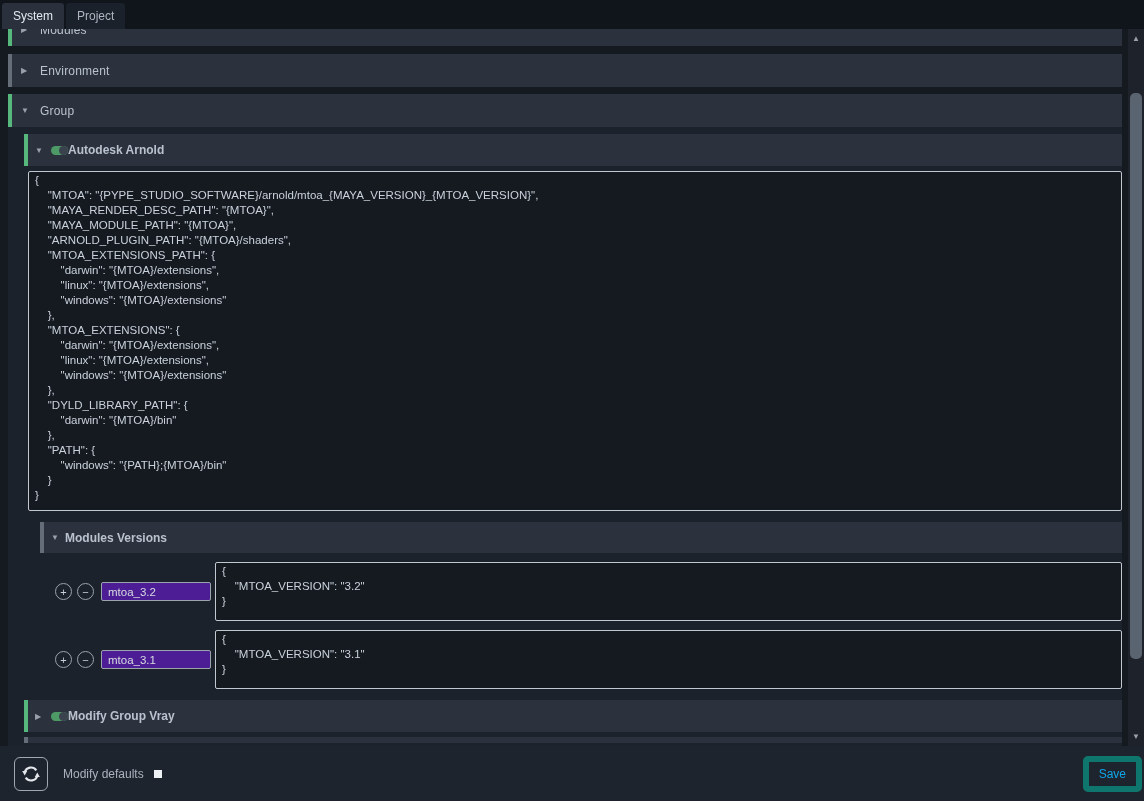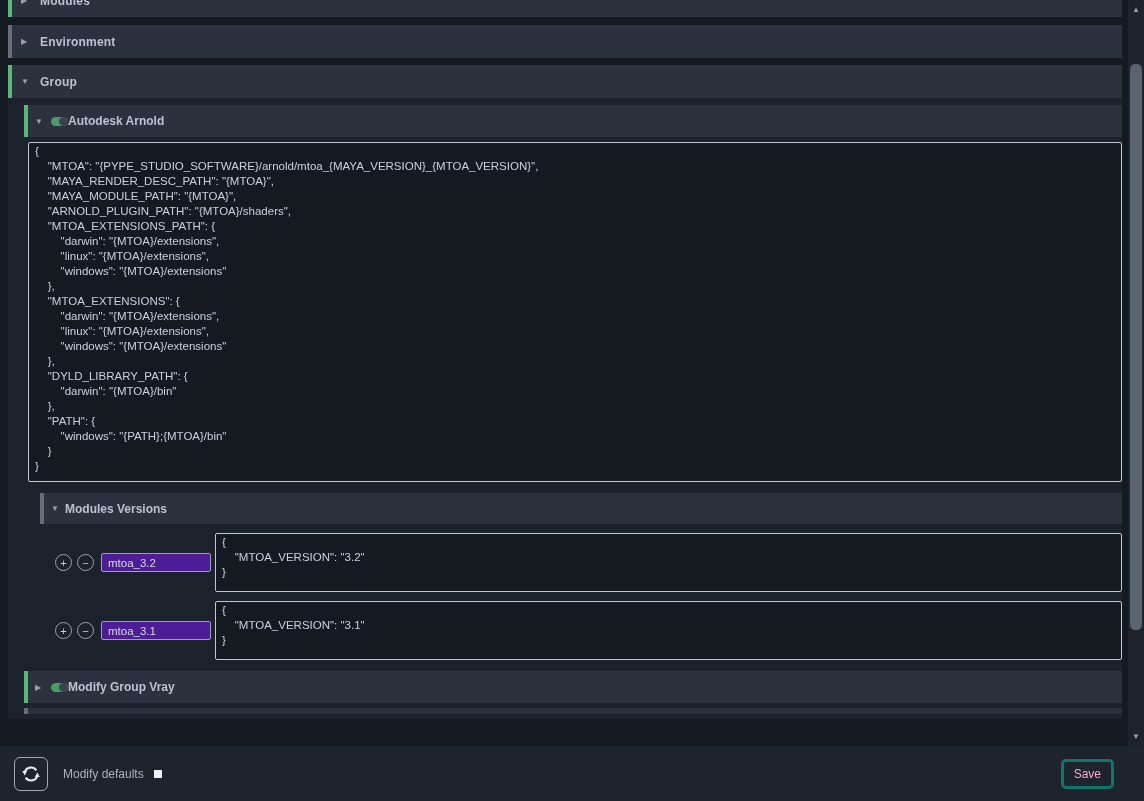--- a/index.html
+++ b/index.html
@@ -24,21 +24,21 @@
   .main { flex:1; display:flex; min-height:0; }
   .scroll { flex:1; background:#151a21; overflow:hidden; position:relative; }
 
   .sec { margin:0 6px 0 8px; }
   .sec-header {
     height:33px; background:#2b323d; border-left:4px solid #656d79;
     display:flex; align-items:center; padding-left:9px;
   }
   .sec-header.green { border-left-color:#56b87c; }
   .arrow { font-size:8px; color:#99a1ad; width:14px; flex:none; }
-  .sec-title { font-size:12px; font-weight:bold; color:#b9c2ce; margin-left:5px; letter-spacing:.2px; }
+  .sec-title { font-size:12px; font-weight:normal; color:#b9c2ce; margin-left:5px; letter-spacing:.2px; }
 
   .modules { margin-top:-16px; }
   .applications { margin-top:8px; }
   .tools { margin-top:7px; }
 
   
   .tools-panel { margin:0 6px 0 8px; background:#1c222b; padding:7px 0 5px 16px; }
   .sub-header {
     height:32px; background:#2b323d; border-left:4px solid #56b87c;
     display:flex; align-items:center; padding-left:7px;
@@ -104,30 +104,34 @@
   
   .footer { height:55px; flex:none; background:#1e242d; display:flex; align-items:center; }
   .refresh-btn {
     width:34px; height:34px; margin-left:14px; flex:none;
     border:1px solid #a0a7b1; border-radius:6px; background:transparent;
     display:flex; align-items:center; justify-content:center; padding:0;
   }
   .md-label { margin-left:15px; font-size:12px; color:#aab3bf; }
   .md-check { width:8px; height:8px; background:#eef1f4; margin-left:10px; }
   .save-btn {
-    margin-left:auto; margin-right:30px; padding:5px 10px;
-    border:3px solid #0f766e; border-radius:5px; background:transparent;
-    font-size:12px; color:#f9a8d4; font-family:"Liberation Sans", sans-serif;
+    margin-left:auto; margin-right:2px; padding:5px 10px;
+    border:6px solid #0f766e; border-radius:5px; background:transparent;
+    font-size:12px; color:#0ea5e9; font-family:"Liberation Sans", sans-serif;
   }
 </style>
 </head>
 <body>
 
 <div class="app">
 
+  <div class="tabbar">
+    <div class="tab active">System</div>
+    <div class="tab">Project</div>
+  </div>
 
   <div class="main">
     <div class="scroll">
 
       <div class="sec sec-header green modules">
         <span class="arrow">▶</span>
         <span class="sec-title">Modules</span>
       </div>
 
       <div class="sec sec-header applications">

